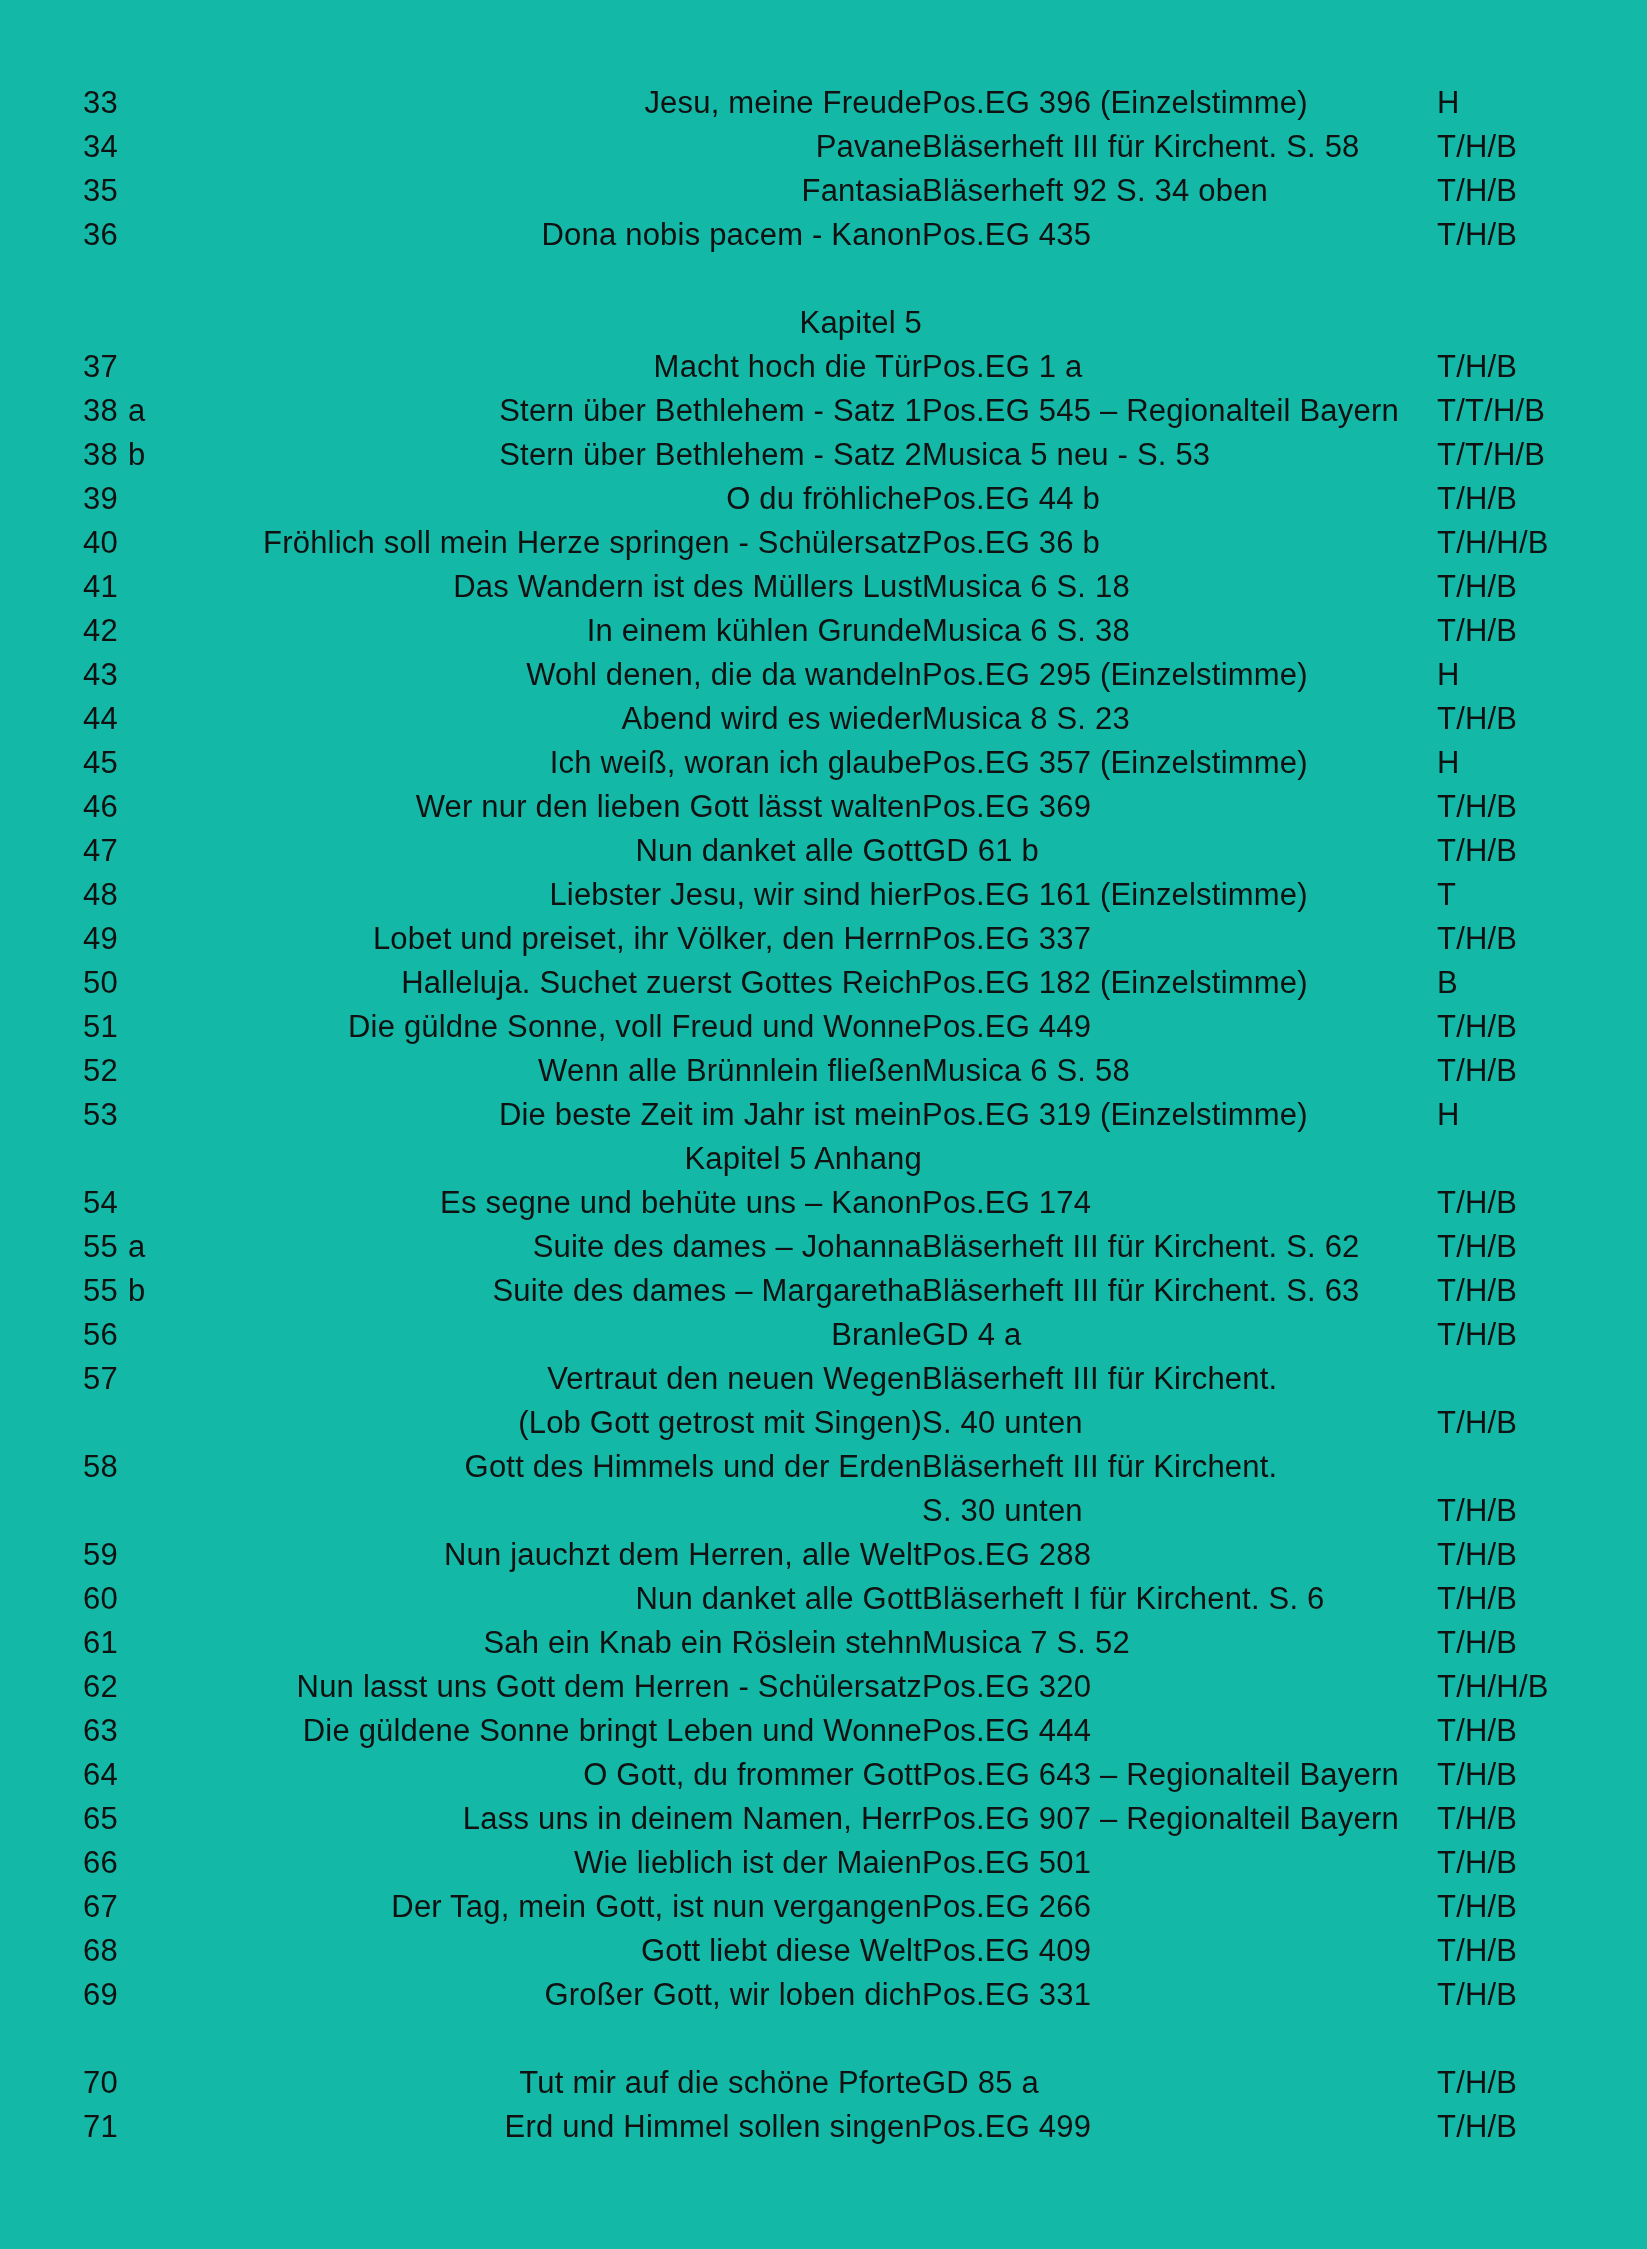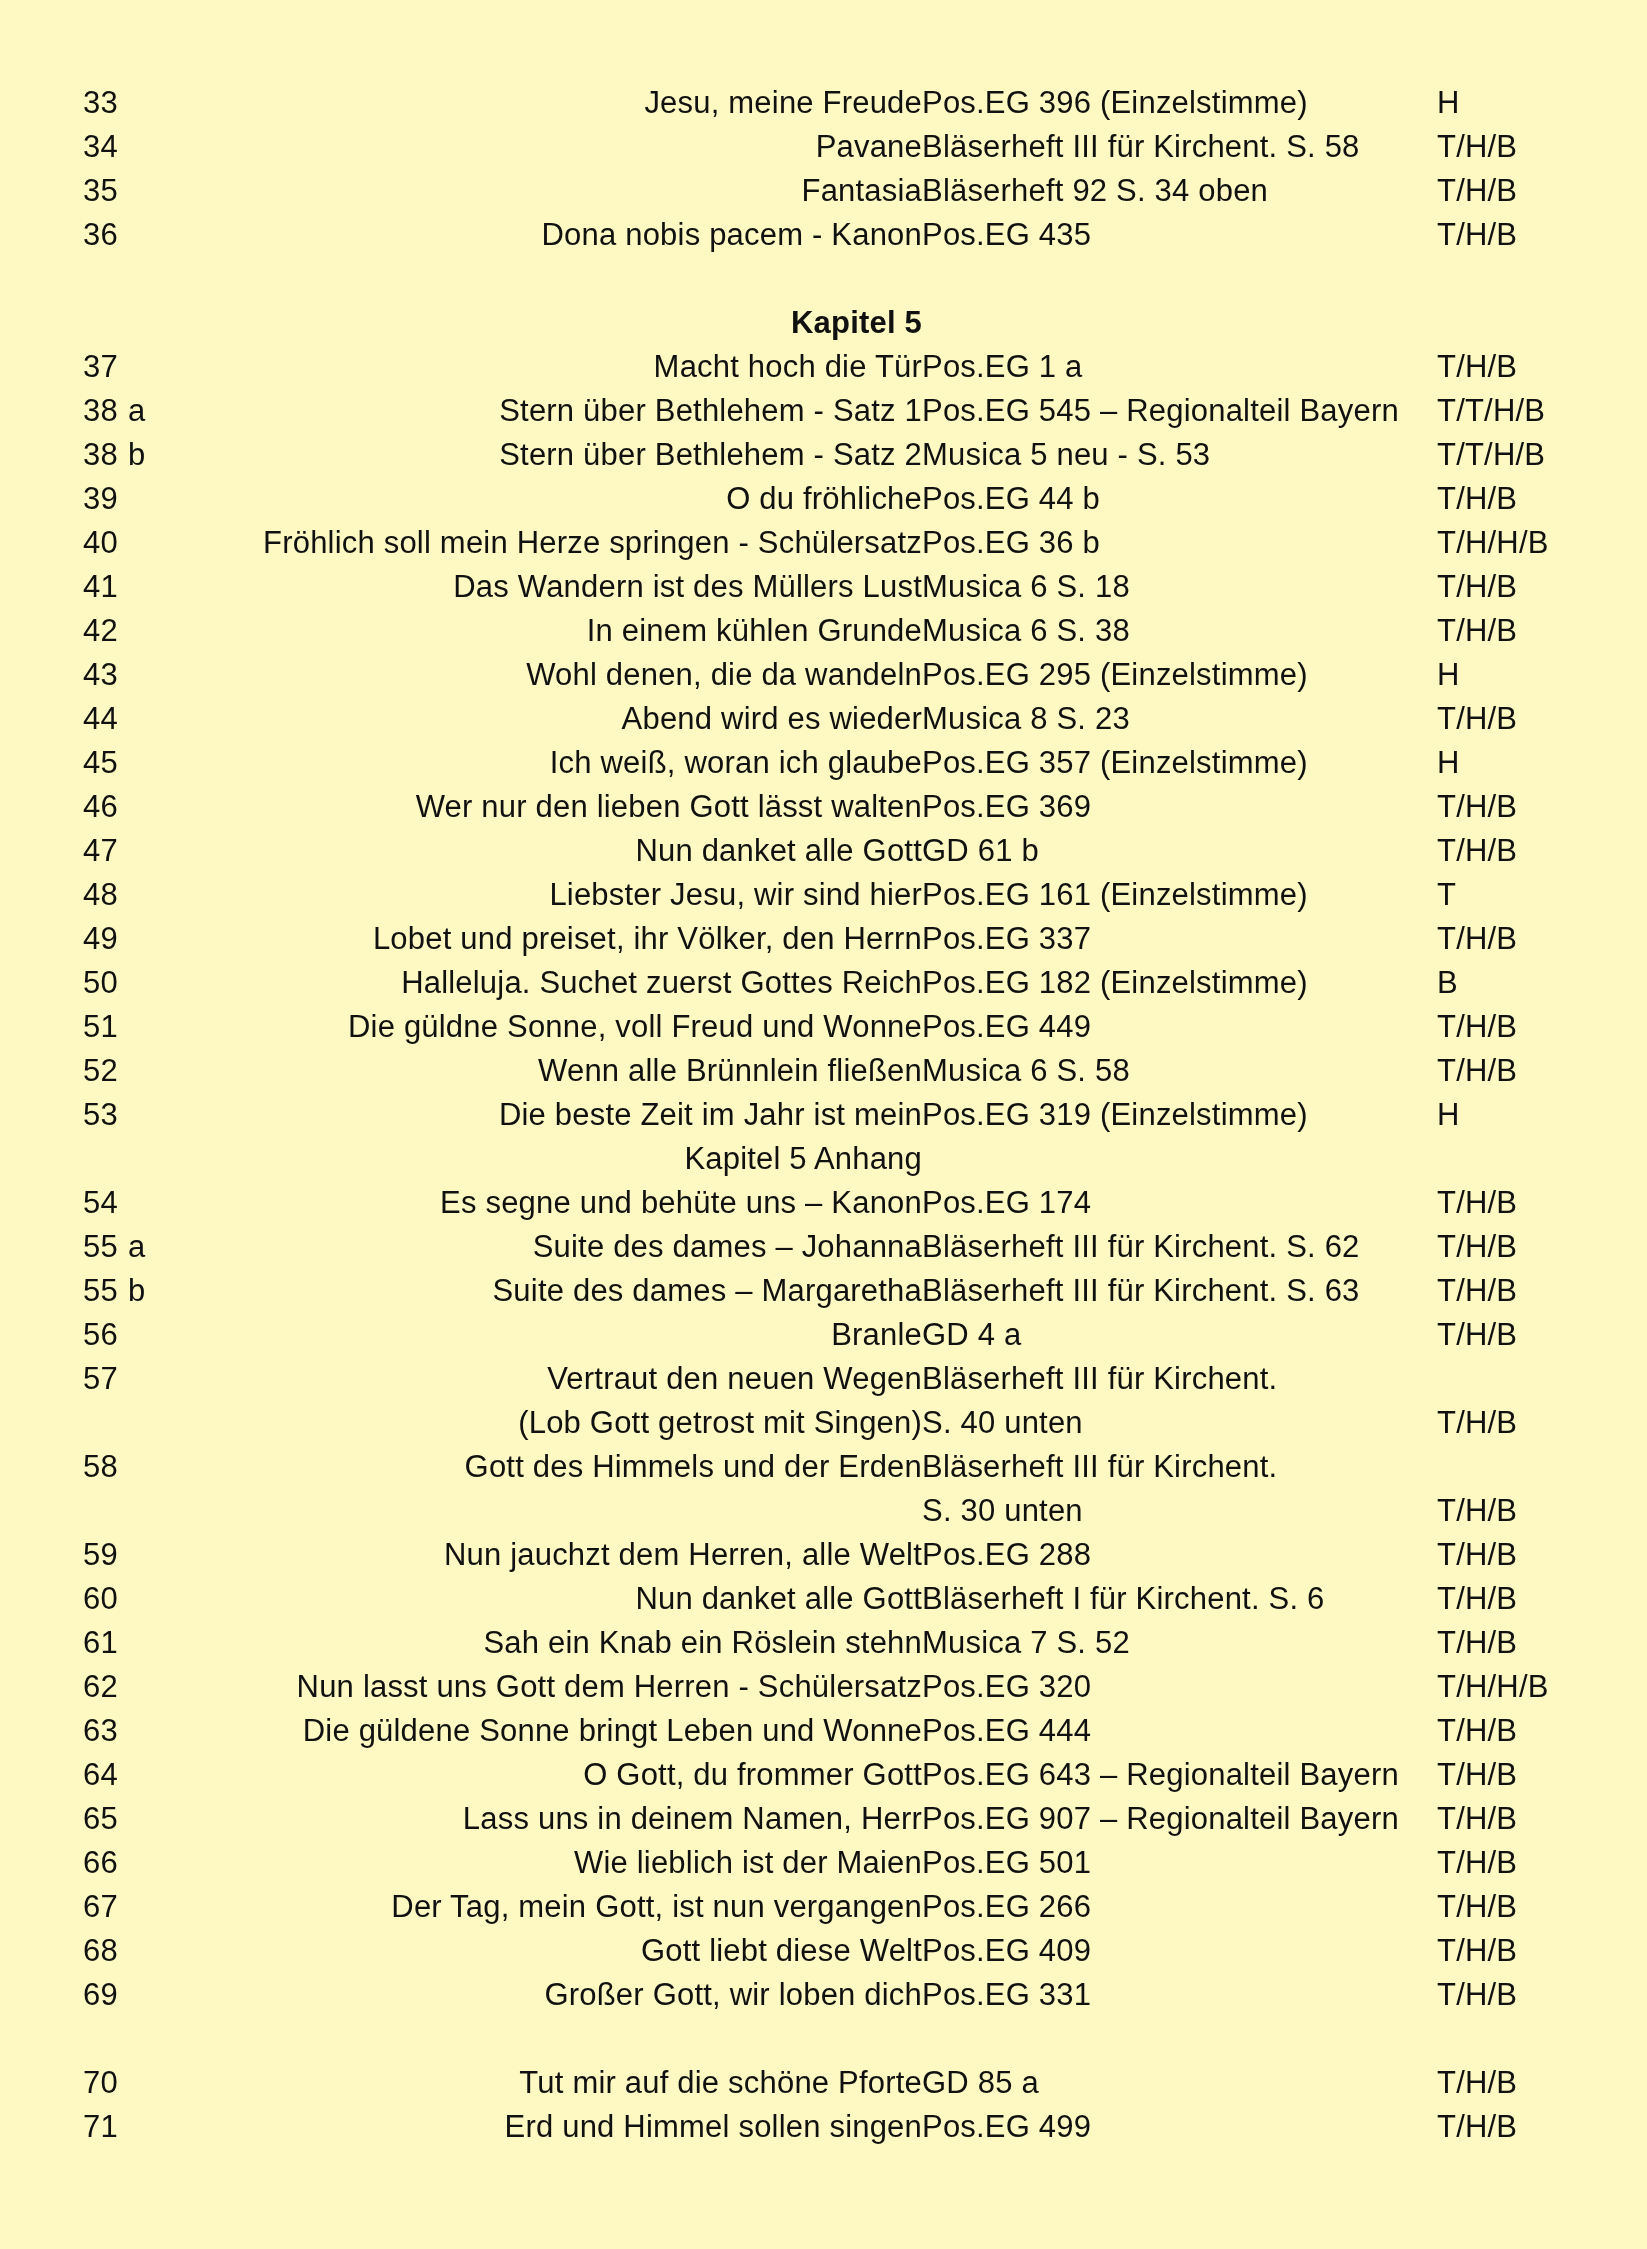--- a/index.html
+++ b/index.html
@@ -14,21 +14,21 @@
     color: #111111;
     position: relative;
     overflow: hidden;
   }
   .page {
     position: absolute;
     left: 0;
     top: 0;
     width: 1648px;
     height: 2250px;
-    background: #fef9c3;
+    background: #14b8a6;
   }
   .content {
     position: absolute;
     left: 83px;
     top: 81px;
     width: 1496px;
   }
   .row {
     display: flex;
     align-items: baseline;
@@ -58,21 +58,21 @@
     white-space: nowrap;
   }
   .c-voice {
     width: 141px;
     flex: 0 0 141px;
     white-space: nowrap;
   }
   .chapter {
     font-weight: bold;
   }
-  .chapter .c-title { font-weight: bold; }
+  .chapter .c-title { font-weight: normal; }
   .blank { height: 44px; }
 </style>
 </head>
 <body>
 
 <div class="page">
   <div class="content" id="list-root">
       <div class="row">
         <div class="c-num"><span class="n">33</span><span class="sfx"></span></div>
         <div class="c-title">Jesu, meine Freude</div>

